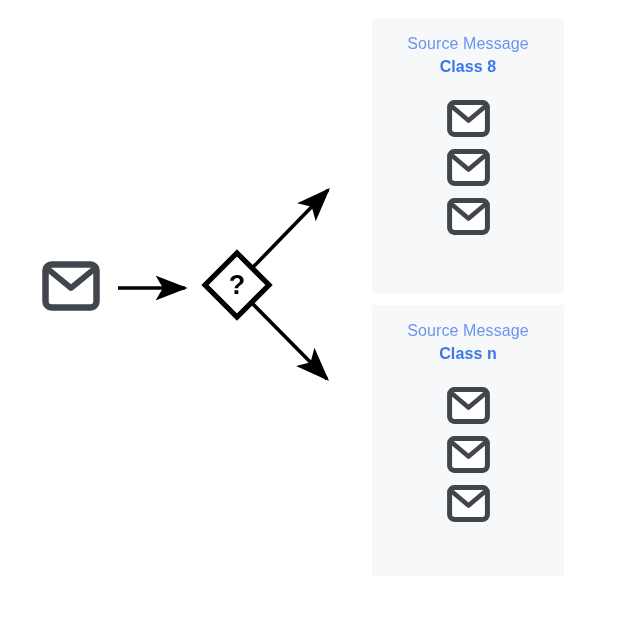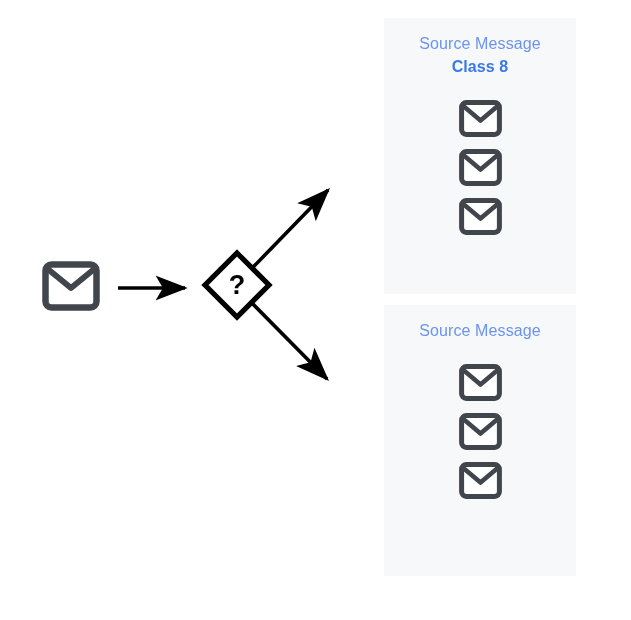--- a/index.html
+++ b/index.html
@@ -48,21 +48,21 @@
     font-size: 27px;
     font-weight: 700;
     color: #000000;
     line-height: 1;
     font-family: "Liberation Sans", sans-serif;
   }
 
   
   .class-panel {
     position: absolute;
-    left: 384px;
+    left: 372px;
     width: 192px;
     background: #f7f8fa;
     box-sizing: border-box;
   }
   #class-panel-0 { top: 18px;  height: 276px; }
   #class-panel-1 { top: 305px; height: 271px; }
 
   .panel-title {
     text-align: center;
     color: #6b93f0;
@@ -152,20 +152,21 @@
         <svg viewBox="0 0 43 37" width="43" height="37" xmlns="http://www.w3.org/2000/svg">
           <rect x="2.6" y="2.6" width="37.8" height="31.8" rx="4.6" ry="4.6" fill="#ffffff" stroke="#41464d" stroke-width="5"></rect>
           <polyline points="5.5,7 21.5,20.5 37.5,7" fill="none" stroke="#41464d" stroke-width="4.6" stroke-linecap="round" stroke-linejoin="round"></polyline>
         </svg>
       </div>
     </div>
   </div>
 
   <div class="class-panel" id="class-panel-1">
     <div class="panel-title">Source Message</div>
+    <div class="panel-subtitle">Class n</div>
     <div class="envelope-stack">
       <div class="envelope-small">
         <svg viewBox="0 0 43 37" width="43" height="37" xmlns="http://www.w3.org/2000/svg">
           <rect x="2.6" y="2.6" width="37.8" height="31.8" rx="4.6" ry="4.6" fill="#ffffff" stroke="#41464d" stroke-width="5"></rect>
           <polyline points="5.5,7 21.5,20.5 37.5,7" fill="none" stroke="#41464d" stroke-width="4.6" stroke-linecap="round" stroke-linejoin="round"></polyline>
         </svg>
       </div>
       <div class="envelope-small">
         <svg viewBox="0 0 43 37" width="43" height="37" xmlns="http://www.w3.org/2000/svg">
           <rect x="2.6" y="2.6" width="37.8" height="31.8" rx="4.6" ry="4.6" fill="#ffffff" stroke="#41464d" stroke-width="5"></rect>

